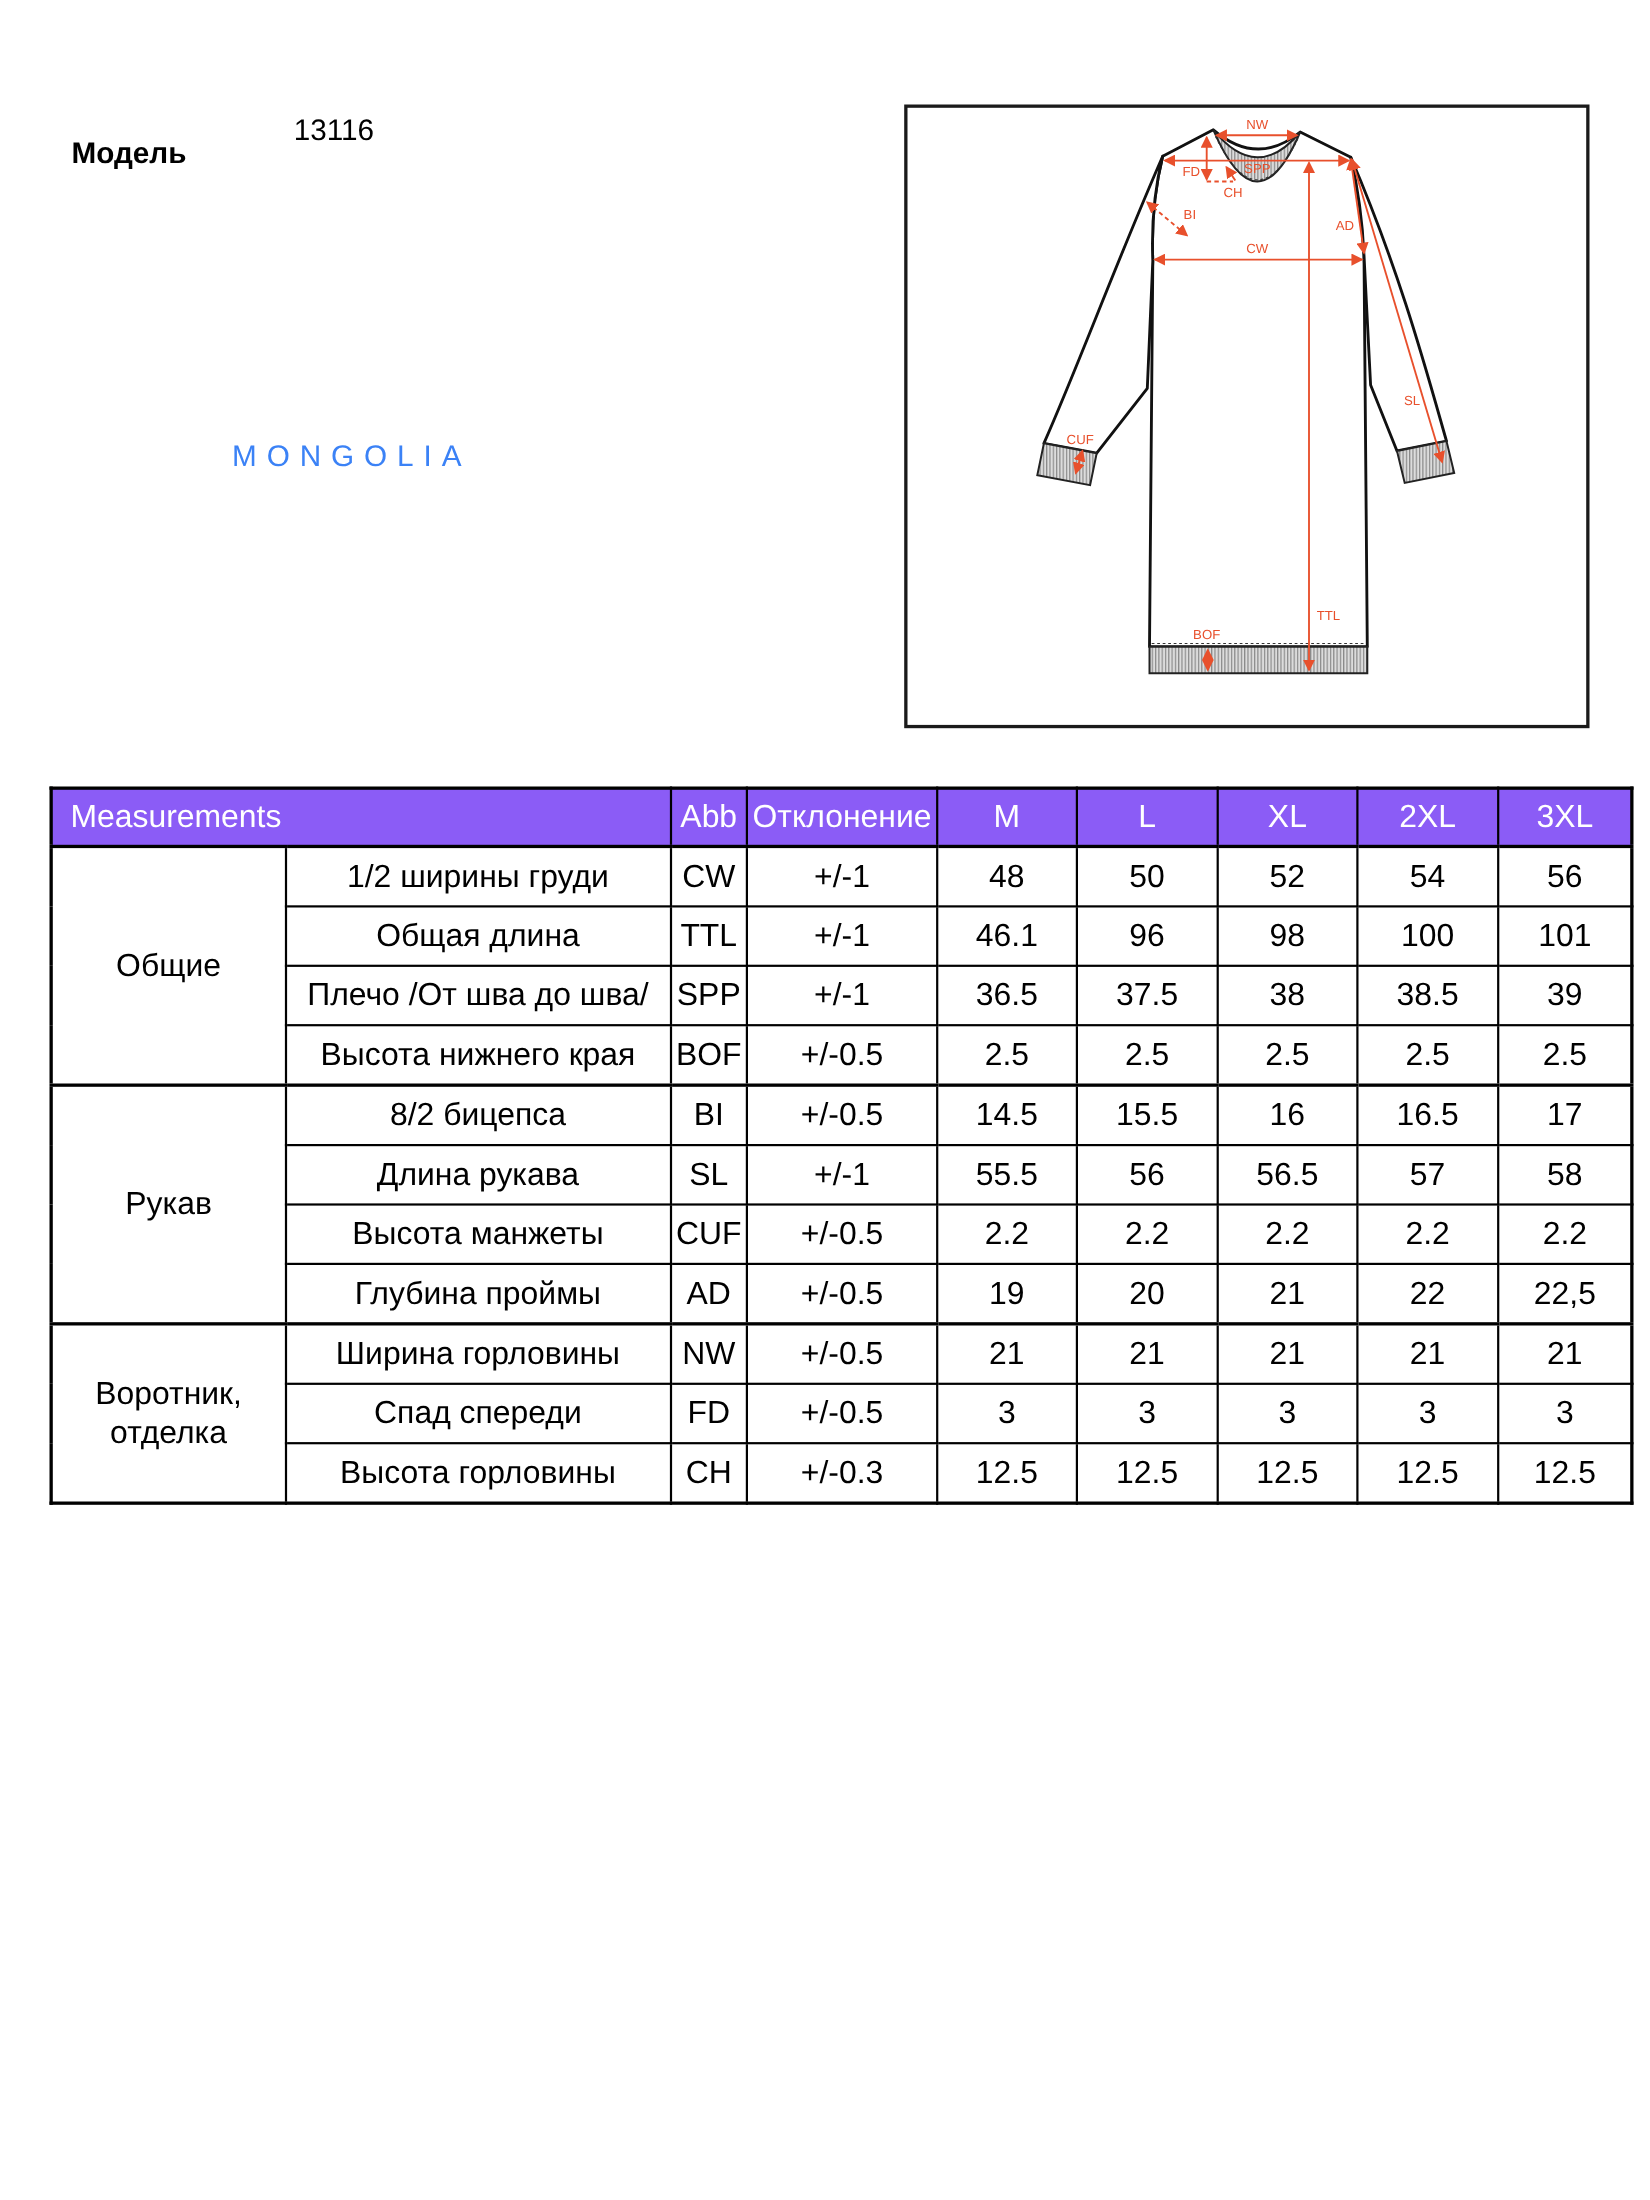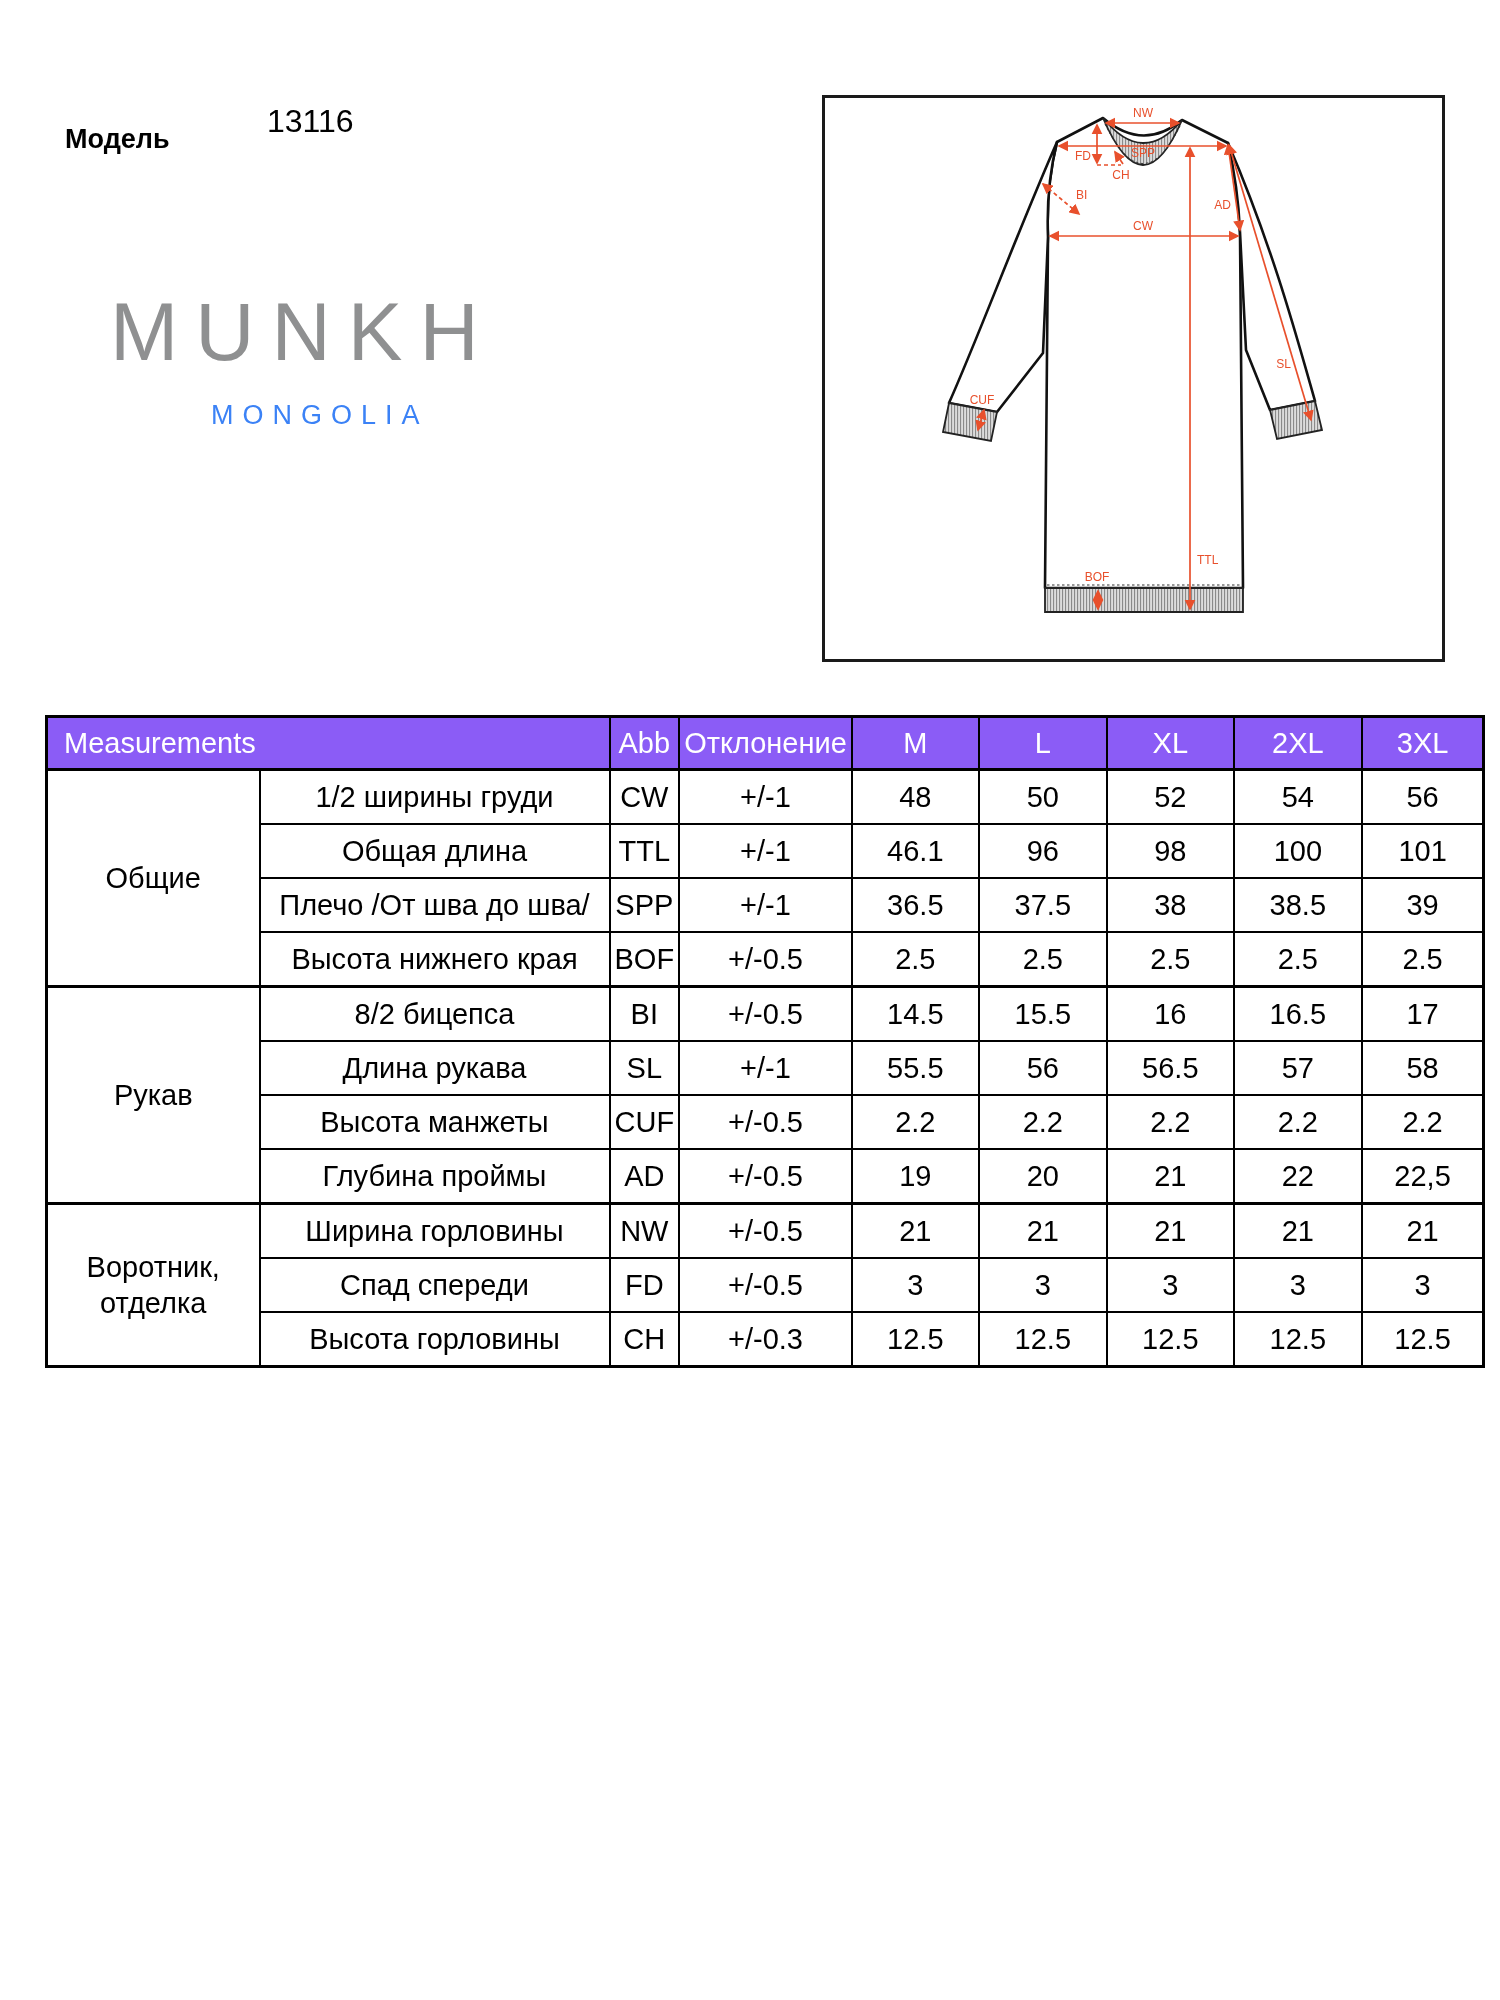--- a/index.html
+++ b/index.html
@@ -2,21 +2,21 @@
 <html><head>
 <meta charset="utf-8">
 <style>
   html,body{margin:0;padding:0;background:#fff;}
   :root{--accent:#e8502c;--ink:#000;}
   #page{position:relative;width:1500px;height:2000px;background:#fff;
         font-family:"Liberation Sans",sans-serif;color:#000;overflow:hidden;}
 
   
   .model-label{position:absolute;left:65px;top:103px;font-size:27px;font-weight:bold;margin-top:21px;}
-  .model-number{position:absolute;left:267px;top:103px;font-size:32px;font-weight:normal;}
+  .model-number{position:absolute;left:267px;top:103px;font-size:27px;font-weight:normal;}
 
   
   .brand-name{position:absolute;left:110px;top:291px;font-size:82px;line-height:1;
               letter-spacing:17px;color:#8f9091;font-weight:400;}
   .brand-sub{position:absolute;left:211px;top:402px;font-size:27px;line-height:1;
              letter-spacing:9px;color:#3b82f6;}
 
   
   .draw-frame{position:absolute;left:822px;top:95px;width:617px;height:561px;
               border:3px solid #1a1a1a;background:#fff;}
@@ -43,21 +43,20 @@
   table.size-chart{border:3px solid #000;}
 </style>
 </head>
 <body>
 
 <div id="page">
 
   <div class="model-label">Модель</div>
   <div class="model-number">13116</div>
 
-  <div class="brand-name">MUNKH</div>
   <div class="brand-sub">MONGOLIA</div>
 
   <div class="draw-frame">
     <svg viewBox="0 0 617 561">
       <defs>
         <pattern id="rib" width="3" height="6" patternUnits="userSpaceOnUse">
           <rect width="3" height="6" fill="#dcdcdc"></rect>
           <rect width="1.1" height="6" fill="#8a8a8a"></rect>
         </pattern>
         <marker id="ah" viewBox="0 0 10 10" refX="8.5" refY="5" markerWidth="6.5" markerHeight="6.5" orient="auto-start-reverse">

